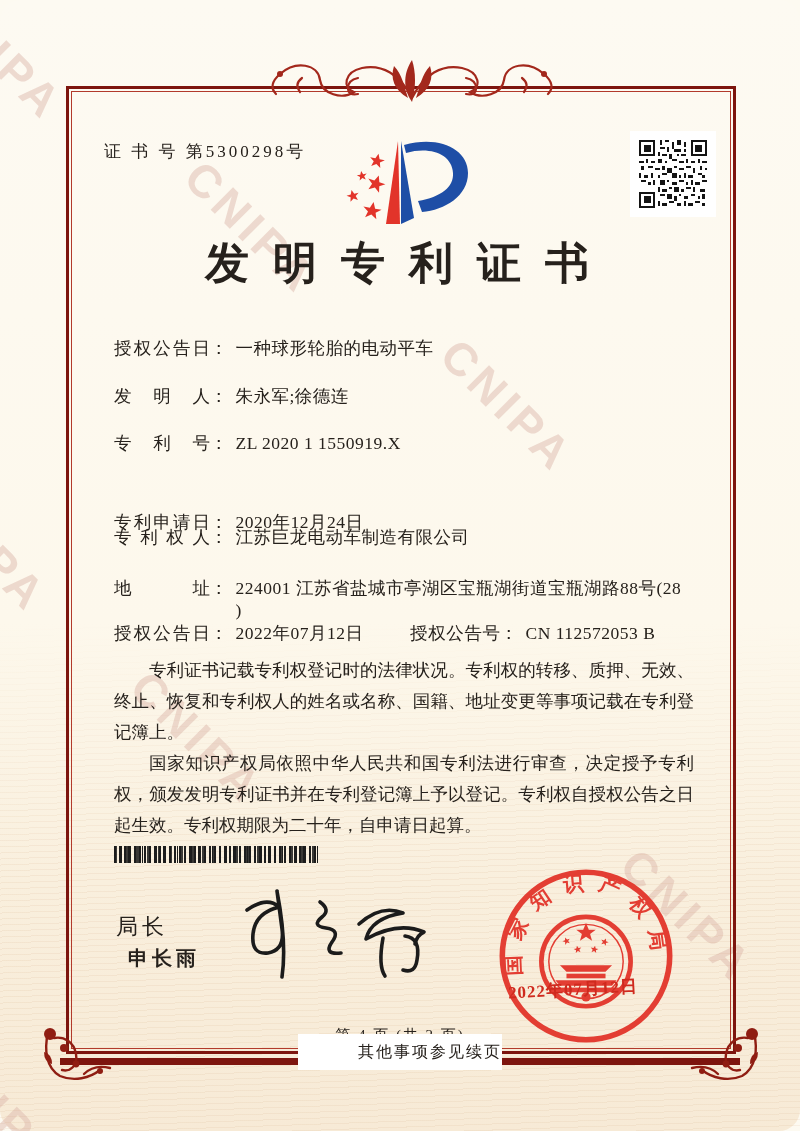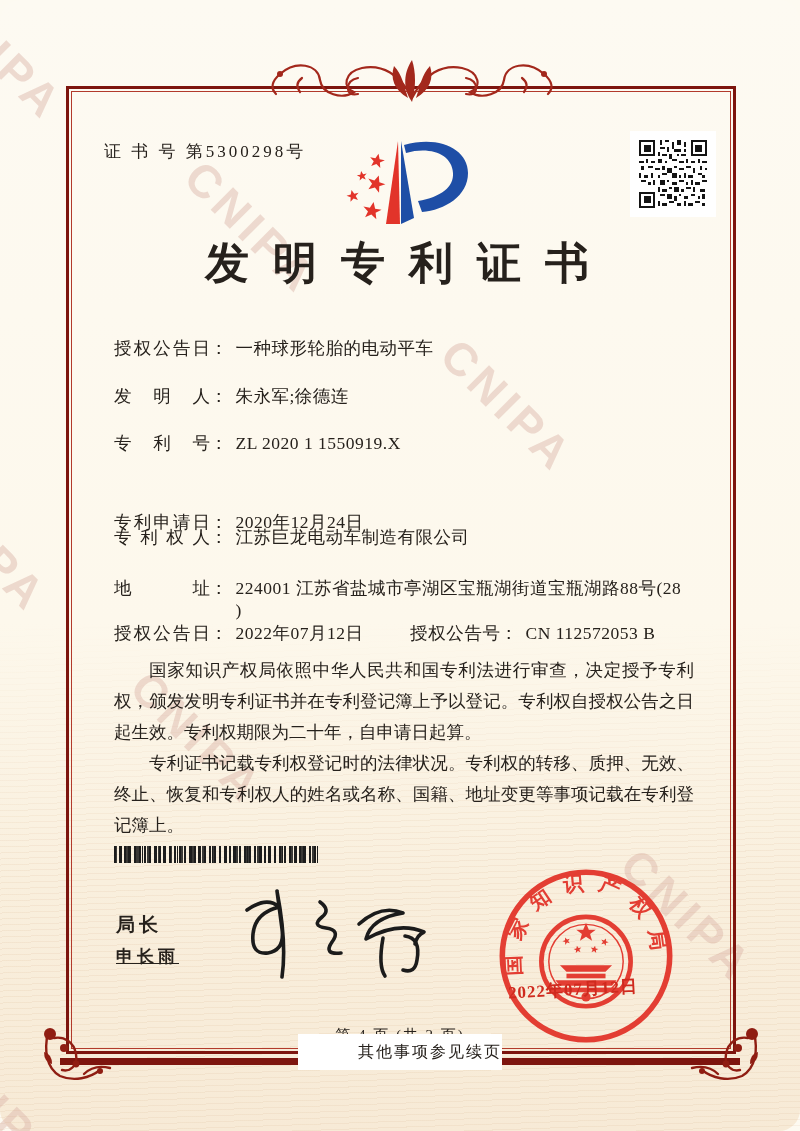--- a/index.html
+++ b/index.html
@@ -43,23 +43,23 @@
   .paras{position:absolute;left:114px;top:655px;width:580px;font-size:17.5px;line-height:31px;
          text-align:justify;}
   .paras p{margin:0;text-indent:2em;}
   
   .barcode{position:absolute;left:114px;top:846px;width:204px;height:17px;background:
      repeating-linear-gradient(90deg,#1c1c1c 0 2px,rgba(0,0,0,0) 2px 5px),
      repeating-linear-gradient(90deg,#1c1c1c 0 1px,rgba(0,0,0,0) 1px 7px),
      repeating-linear-gradient(90deg,rgba(25,25,25,.85) 0 3px,rgba(0,0,0,0) 3px 11px);}
   
   .issuer-title{position:absolute;left:116px;top:912px;font-family:"Liberation Sans","DejaVu Sans",sans-serif;
-        font-weight:bold;font-size:19px;letter-spacing:4px;}
-  .issuer-name{position:absolute;left:116px;top:945px;font-family:"Liberation Sans","DejaVu Sans",sans-serif;
-        font-weight:bold;font-size:17px;letter-spacing:4px;text-decoration:underline;}
+        font-weight:normal;font-size:22px;letter-spacing:4px;}
+  .issuer-name{position:absolute;left:128px;top:945px;font-family:"Liberation Sans","DejaVu Sans",sans-serif;
+        font-weight:bold;font-size:20px;letter-spacing:4px;}
   .signature{position:absolute;left:225px;top:876px;width:218px;height:114px;}
   
   .seal{position:absolute;left:493px;top:863px;width:186px;height:186px;opacity:.93;}
   .seal-date{position:absolute;left:498px;top:978px;width:150px;text-align:center;color:#cf2a1e;
         font-size:17px;font-weight:bold;letter-spacing:1px;transform:rotate(-3deg);white-space:nowrap;}
   
   .page-info{position:absolute;left:0;top:1026px;width:800px;text-align:center;font-size:15px;letter-spacing:2px;}
   .cont-strip{position:absolute;left:298px;top:1034px;width:204px;height:36px;background:#fff;
         display:flex;align-items:center;justify-content:flex-end;}
   .cont-note{font-size:16px;letter-spacing:2px;}
@@ -208,22 +208,22 @@
       <span class="fvalue">2022年07月12日</span>
     </span>
     <span class="pair pair2">
       <span class="flabel">授权公告号</span>
         <span class="fcolon">：</span>
       <span class="fvalue">CN 112572053 B</span>
     </span>
   </div>
 
   <div class="paras">
+    <p>专利证书记载专利权登记时的法律状况。专利权的转移、质押、无效、终止、恢复和专利权人的姓名或名称、国籍、地址变更等事项记载在专利登记簿上。</p>
     <p>国家知识产权局依照中华人民共和国专利法进行审查，决定授予专利权，颁发发明专利证书并在专利登记簿上予以登记。专利权自授权公告之日起生效。专利权期限为二十年，自申请日起算。</p>
-    <p>专利证书记载专利权登记时的法律状况。专利权的转移、质押、无效、终止、恢复和专利权人的姓名或名称、国籍、地址变更等事项记载在专利登记簿上。</p>
   </div>
 
   <div class="barcode"></div>
 
   <div class="issuer-title">局长</div>
   <div class="issuer-name">申长雨</div>
 
   <svg class="signature" viewBox="0 0 218 114">
     <g stroke="#1b1b1b" fill="none" stroke-width="3.6" stroke-linecap="round" stroke-linejoin="round">
       <path d="M22,34 q20,-14 32,-3 q-24,6 -26,27 q-2,21 15,19 q17,-3 14,-24 l-5,-38 q10,52 5,86"></path>

